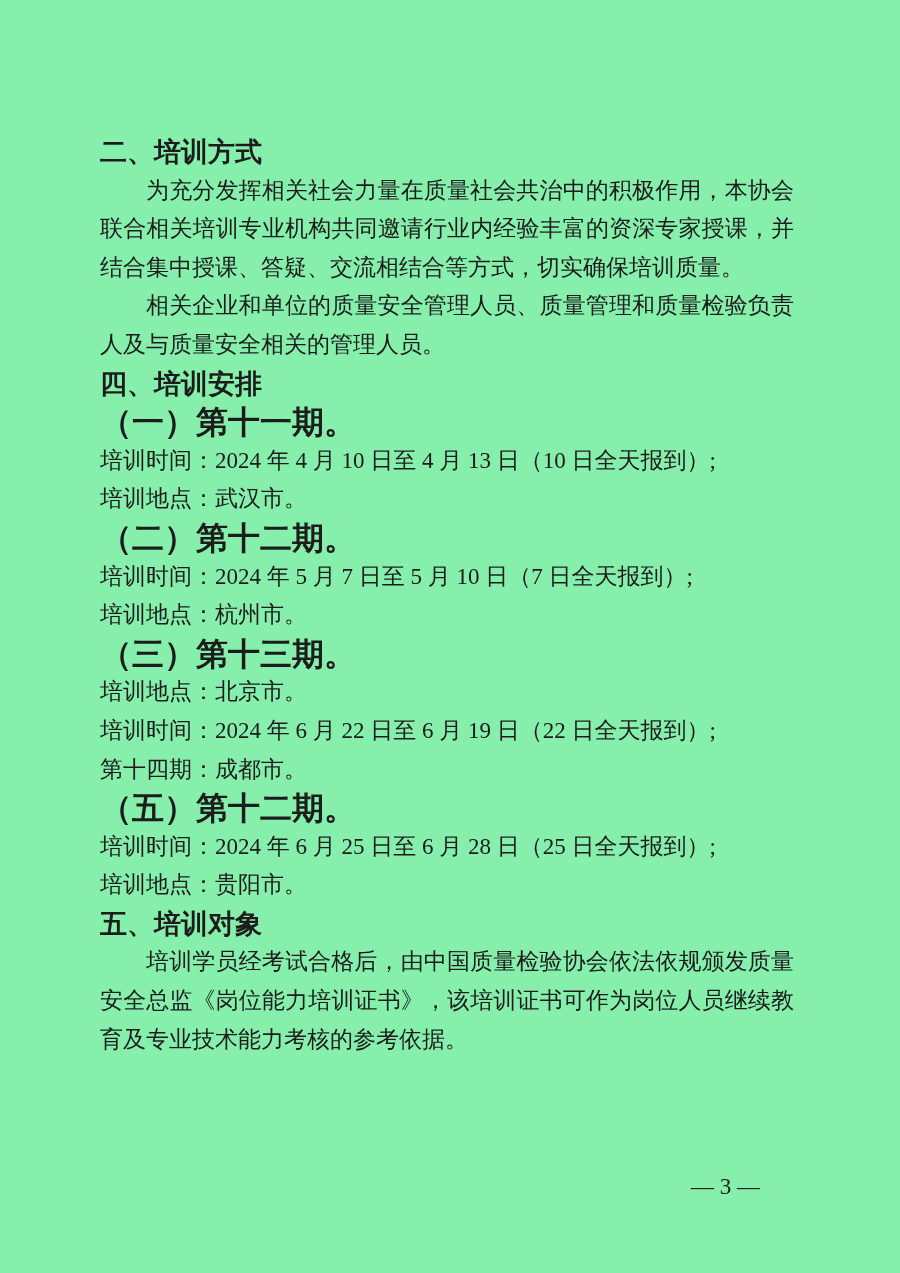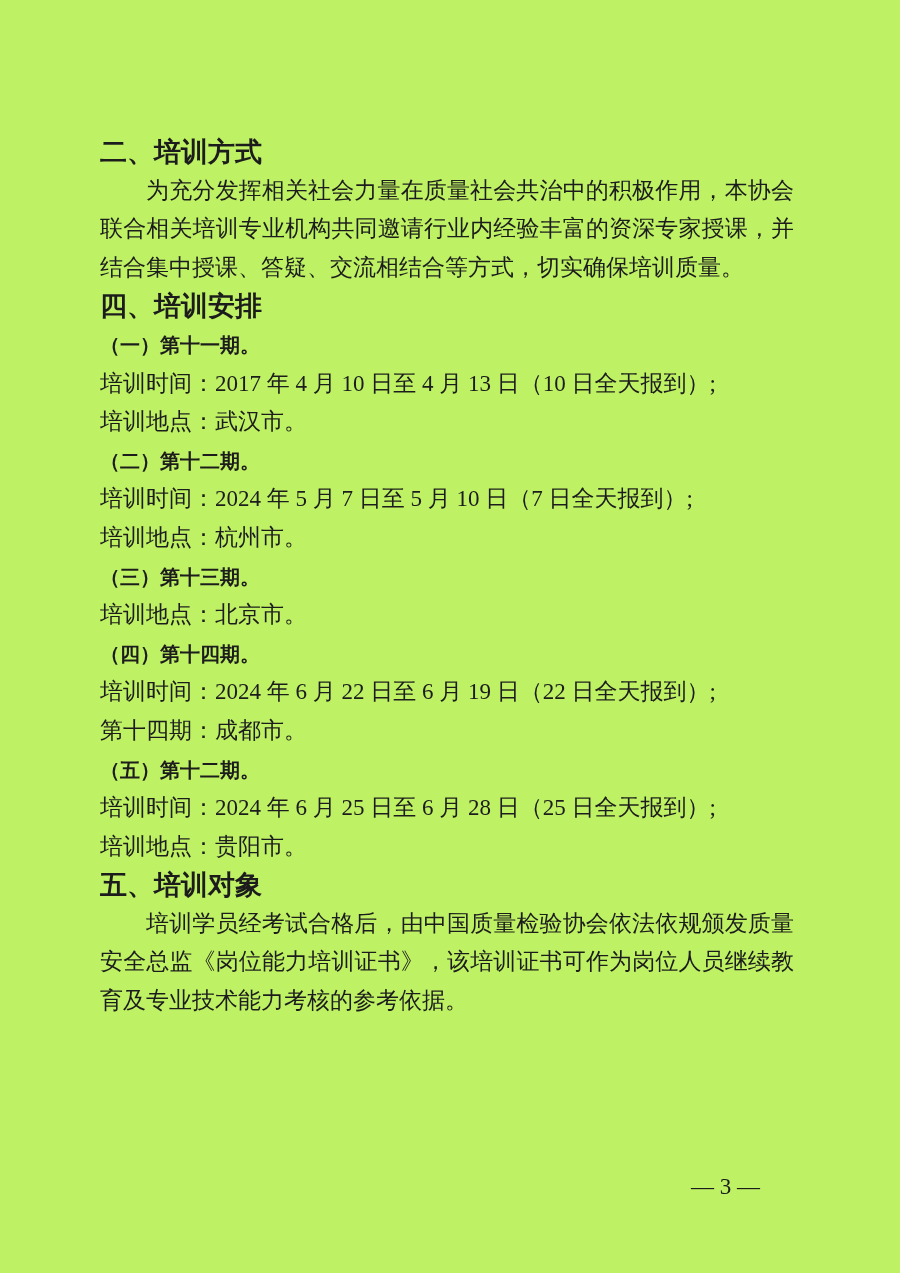--- a/index.html
+++ b/index.html
@@ -1,20 +1,20 @@
 <!DOCTYPE html>
 <html lang="zh"><head>
 <meta charset="utf-8">
 <style>
   html, body { margin: 0; padding: 0; background: #e8e8e8; }
   .page {
     position: relative;
     width: 900px;
     height: 1273px;
-    background: #bef264;
+    background: #86efac;
     color: #1c1c1c;
     font-family: "Liberation Serif", "DejaVu Serif", serif;
     overflow: hidden;
     margin: 0 auto;
   }
   .doc {
     position: absolute;
     left: 100px;
     top: 133px;
     width: 694px;
@@ -23,21 +23,21 @@
   }
   .doc > div { margin: 0; padding: 0; }
   .heading {
     font-family: "Liberation Sans", "DejaVu Sans", sans-serif;
     font-weight: bold;
     font-size: 27px;
     padding-left: 46px;
   }
   .subheading {
     font-weight: bold;
-    font-size: 20px;
+    font-size: 32px;
     padding-left: 45px;
     font-family: Liberation Serif, serif;
   }
   .paragraph {
     text-align: justify;
     text-indent: 46px;
   }
   .detail {
     padding-left: 46px;
   }
@@ -53,30 +53,30 @@
     line-height: 38.6px;
   }
 </style>
 </head>
 <body>
 
 <div class="page">
   <div class="doc">
     <div class="heading">二、培训方式</div>
     <div class="paragraph">为充分发挥相关社会力量在质量社会共治中的积极作用，本协会联合相关培训专业机构共同邀请行业内经验丰富的资深专家授课，并结合集中授课、答疑、交流相结合等方式，切实确保培训质量。</div>
+    <div class="paragraph">相关企业和单位的质量安全管理人员、质量管理和质量检验负责人及与质量安全相关的管理人员。</div>
     <div class="heading">四、培训安排</div>
     <div class="subheading">（一）第十一期。</div>
-    <div class="detail">培训时间：2017 年 4 月 10 日至 4 月 13 日（10 日全天报到）;</div>
+    <div class="detail">培训时间：2024 年 4 月 10 日至 4 月 13 日（10 日全天报到）;</div>
     <div class="detail">培训地点：武汉市。</div>
     <div class="subheading">（二）第十二期。</div>
     <div class="detail">培训时间：2024 年 5 月 7 日至 5 月 10 日（7 日全天报到）;</div>
     <div class="detail">培训地点：杭州市。</div>
     <div class="subheading">（三）第十三期。</div>
     <div class="detail">培训地点：北京市。</div>
-    <div class="subheading">（四）第十四期。</div>
     <div class="detail">培训时间：2024 年 6 月 22 日至 6 月 19 日（22 日全天报到）;</div>
     <div class="detail">第十四期：成都市。</div>
     <div class="subheading">（五）第十二期。</div>
     <div class="detail">培训时间：2024 年 6 月 25 日至 6 月 28 日（25 日全天报到）;</div>
     <div class="detail">培训地点：贵阳市。</div>
     <div class="heading">五、培训对象</div>
     <div class="paragraph">培训学员经考试合格后，由中国质量检验协会依法依规颁发质量安全总监《岗位能力培训证书》，该培训证书可作为岗位人员继续教育及专业技术能力考核的参考依据。</div>
   </div>
   <div class="page-number">— 3 —</div>
 </div>

